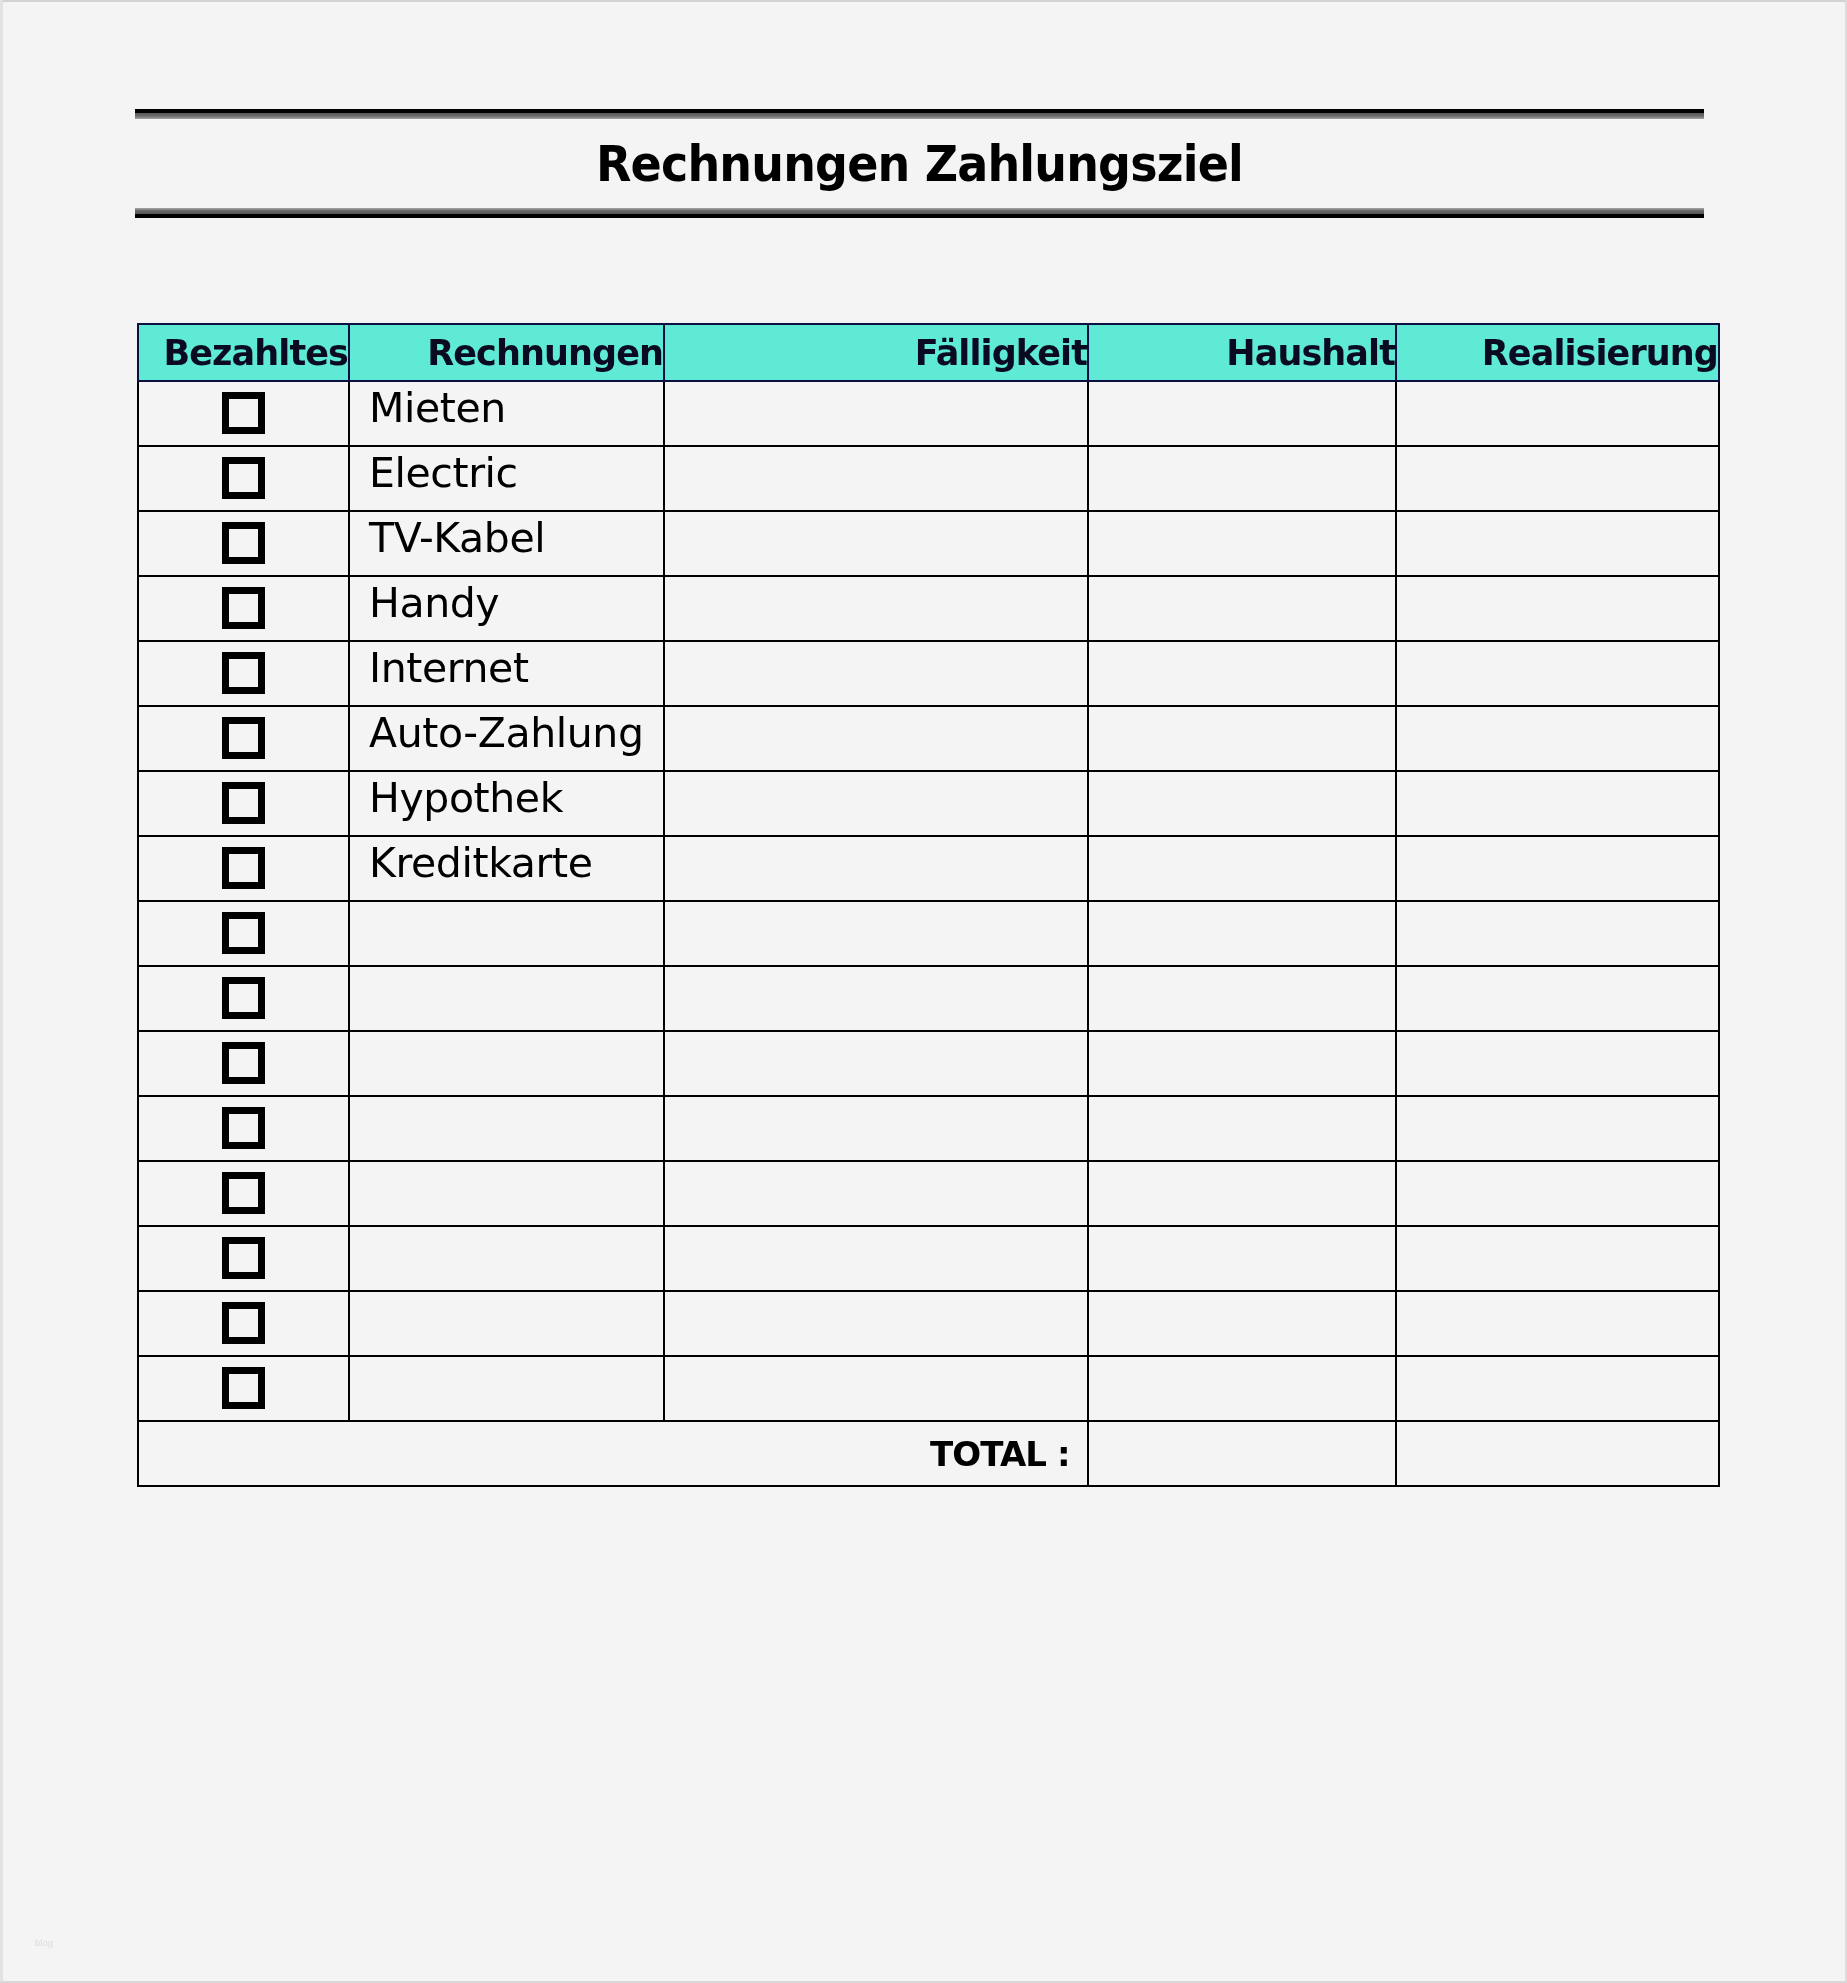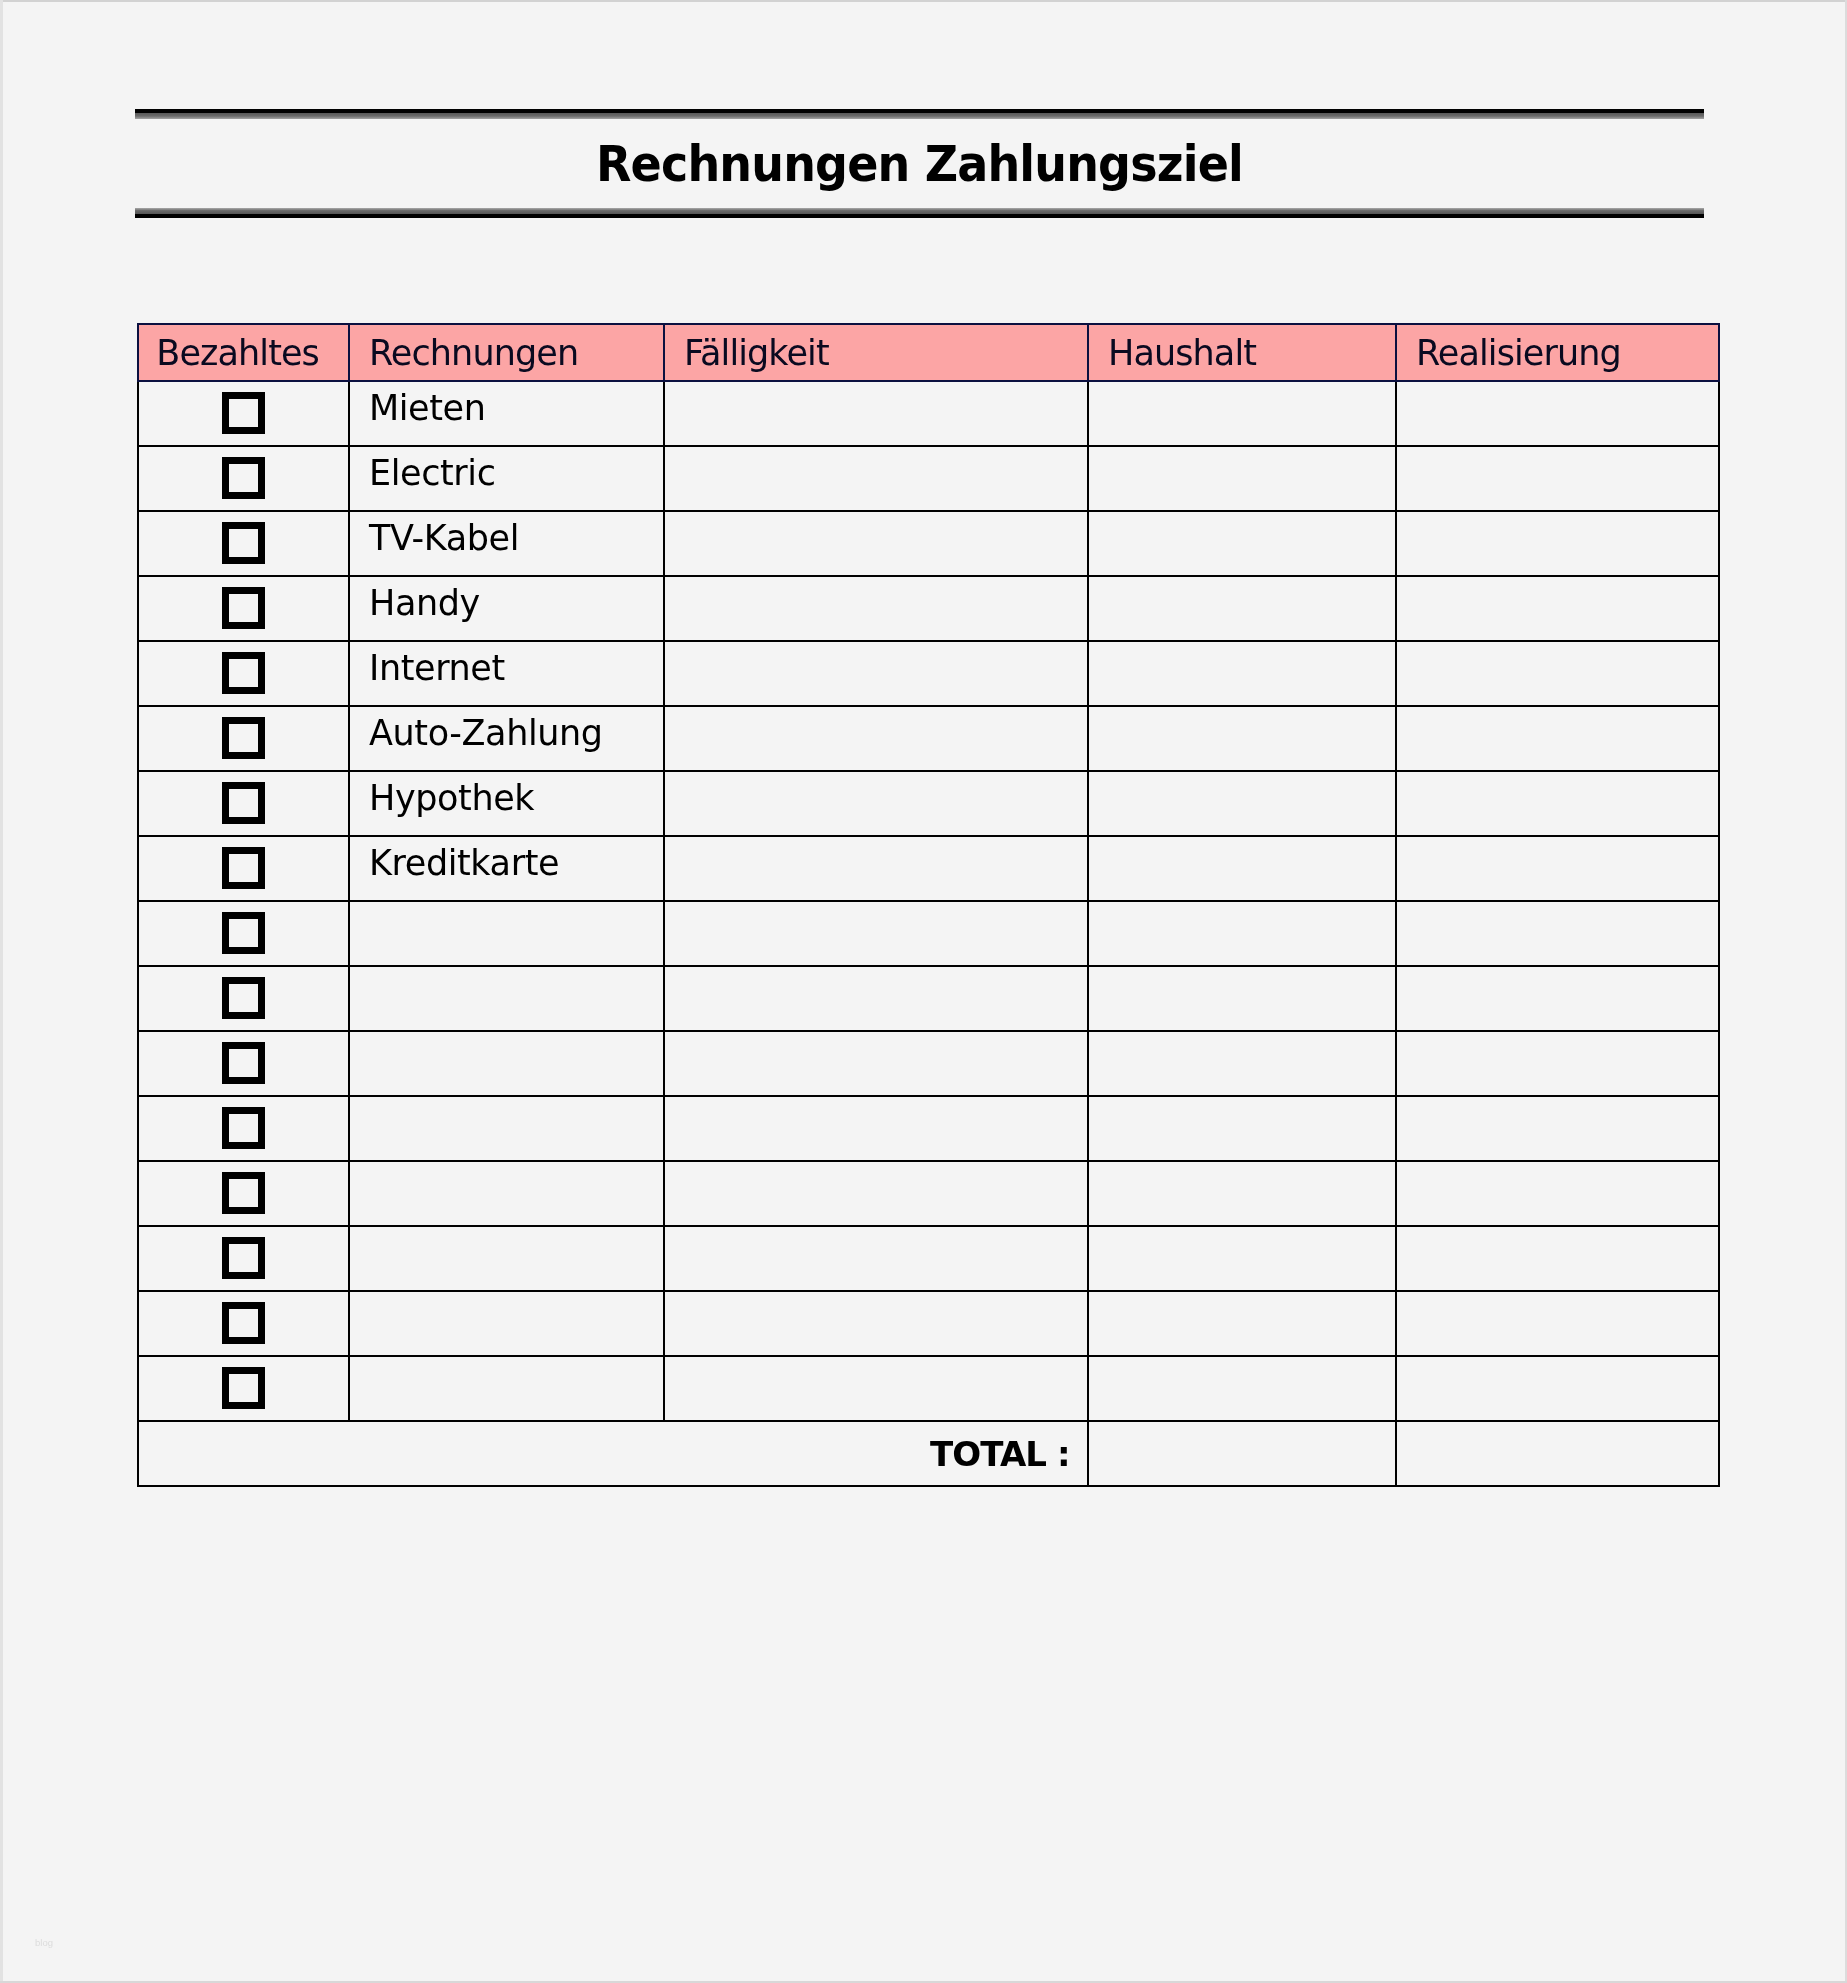--- a/index.html
+++ b/index.html
@@ -37,47 +37,47 @@
     position: absolute; left: 137px; top: 323px;
     width: 1581px;
     border-collapse: collapse;
     table-layout: fixed;
   }
   table.bills th, table.bills td {
     border: 2.6px solid #000;
     padding: 0;
   }
   table.bills thead th {
-    background: #fca5a5;
+    background: #5eead4;
     border-color: #0b1040;
     height: 55px;
-    text-align: left;
-    font-family: "DejaVu Sans", sans-serif;
-    font-weight: normal;
+    text-align: right;
+    font-family: "DejaVu Sans", sans-serif;
+    font-weight: bold;
     font-size: 35px;
     color: #0a0a20;
     padding-left: 19px;
     letter-spacing: -0.9px;
     white-space: nowrap;
     overflow: hidden;
   }
   table.bills thead th.col-paid { padding-left: 17.3px; }
   table.bills tbody td { height: 63px; vertical-align: top; }
   td.cell-check { text-align: center; }
   .checkbox {
     display: inline-block;
     width: 29px; height: 28.5px;
     border: 7px solid #000;
     margin-top: 9.5px;
     background: transparent;
     cursor: pointer;
   }
   td.cell-name {
     font-family: "DejaVu Sans", sans-serif;
-    font-size: 35px;
+    font-size: 41px;
     padding-left: 19px !important;
     line-height: 52px;
     letter-spacing: -0.4px;
     white-space: nowrap;
     overflow: hidden;
     margin-top: 41px;
   }
   tr.total-row td { height: 52px; }
   td.total-label {
     text-align: right;

